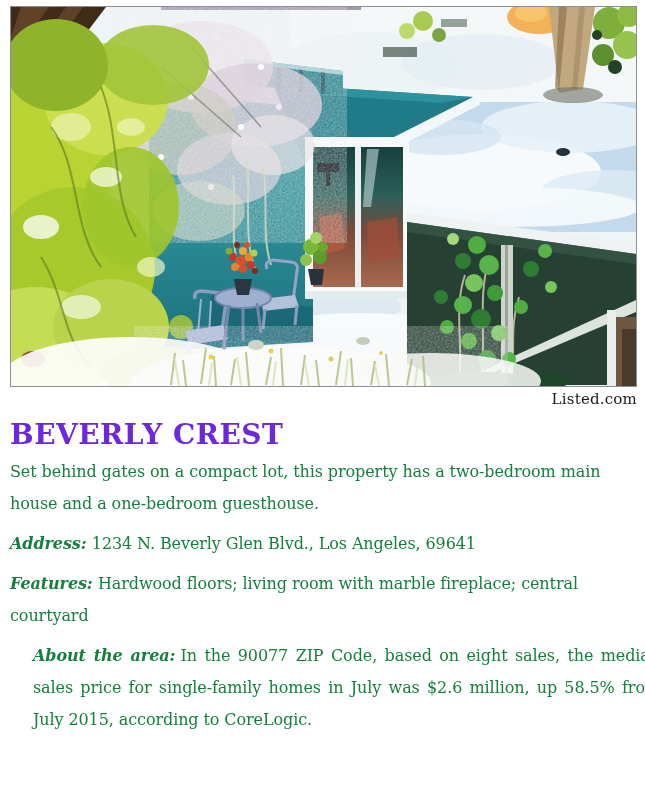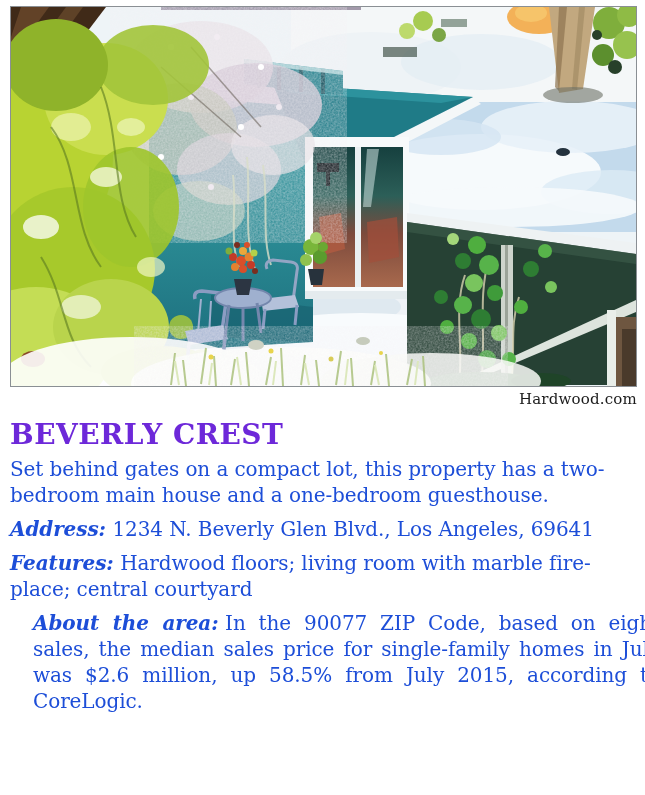--- a/index.html
+++ b/index.html
@@ -2,21 +2,21 @@
 <html><head>
 <meta charset="utf-8">
 <style>
   html,body{margin:0;padding:0;background:#ffffff;}
   body{width:645px;height:795px;overflow:hidden;font-family:"DejaVu Serif","Liberation Serif",serif;color:#151515;}
   .page{padding:6px 8px 0 10px;}
   .photo-frame{width:627px;height:381px;border:1px solid #8a8f94;box-sizing:border-box;overflow:hidden;background:#eef4f7;}
   .photo-frame svg{display:block;}
   .credit{width:627px;text-align:right;font-size:15px;line-height:18px;margin-top:3px;letter-spacing:.2px;color:#1b1b1b;}
   h1.headline{font-size:28px;line-height:32px;font-weight:bold;letter-spacing:.5px;margin:11px 0 0 0;color:#6d28d9;}
-  p{width:627px;font-size:20px;line-height:26px;letter-spacing:-0.1px;margin:8px 0 0 0;color:#1d4ed8;}
+  p{width:627px;font-size:16px;line-height:32px;letter-spacing:-0.1px;margin:8px 0 0 0;color:#15803d;}
   p.intro{margin-top:5px;}
   p.justify{text-align:justify;margin-left:23px;}
   .lbl{font-weight:bold;margin-right:.33em;font-style:italic;}
 </style>
 </head>
 <body>
 
 <div class="page">
 
   <figure class="photo-frame" style="margin:0">
@@ -238,21 +238,21 @@
         <circle cx="200" cy="350" r="2.5" fill="#e8d44c"></circle>
           <circle cx="260" cy="344" r="2.5" fill="#e8d44c"></circle>
         <circle cx="320" cy="352" r="2.5" fill="#d9cc58"></circle>
           <circle cx="370" cy="346" r="2" fill="#e8d44c"></circle>
         <ellipse cx="245" cy="338" rx="8" ry="5" fill="#cfd2c4"></ellipse>
         <ellipse cx="352" cy="334" rx="7" ry="4" fill="#c6cbbc"></ellipse>
       </g>
     </svg>
   </figure>
 
-  <div class="credit">Hardwood.com</div>
+  <div class="credit">Listed.com</div>
 
   <h1 class="headline">BEVERLY CREST</h1>
 
   <p class="intro">Set behind gates on a compact lot, this property has a two-bedroom main house and a one-bedroom guesthouse.</p>
 
   <p class="detail"><strong class="lbl">Address:</strong><span>1234 N. Beverly Glen Blvd., Los Angeles, 69641</span></p>
 
 
   <p class="detail"><strong class="lbl">Features:</strong><span>Hardwood floors; living room with marble fire­place; central courtyard</span></p>
 

